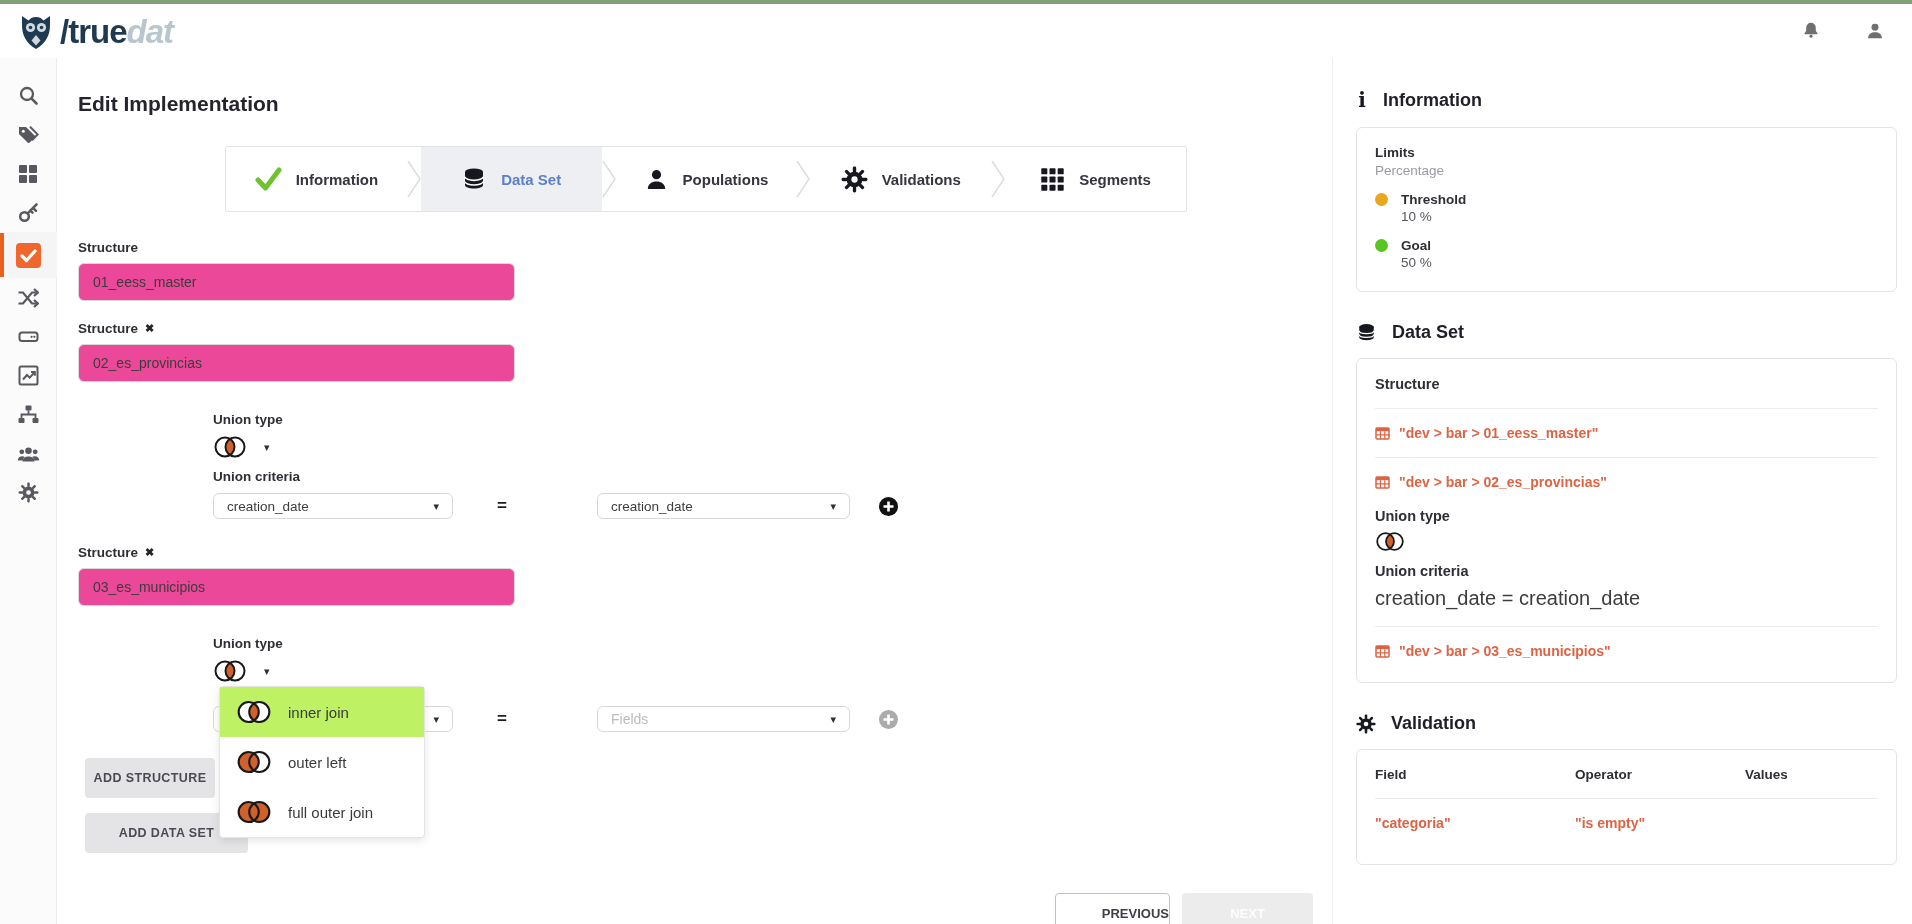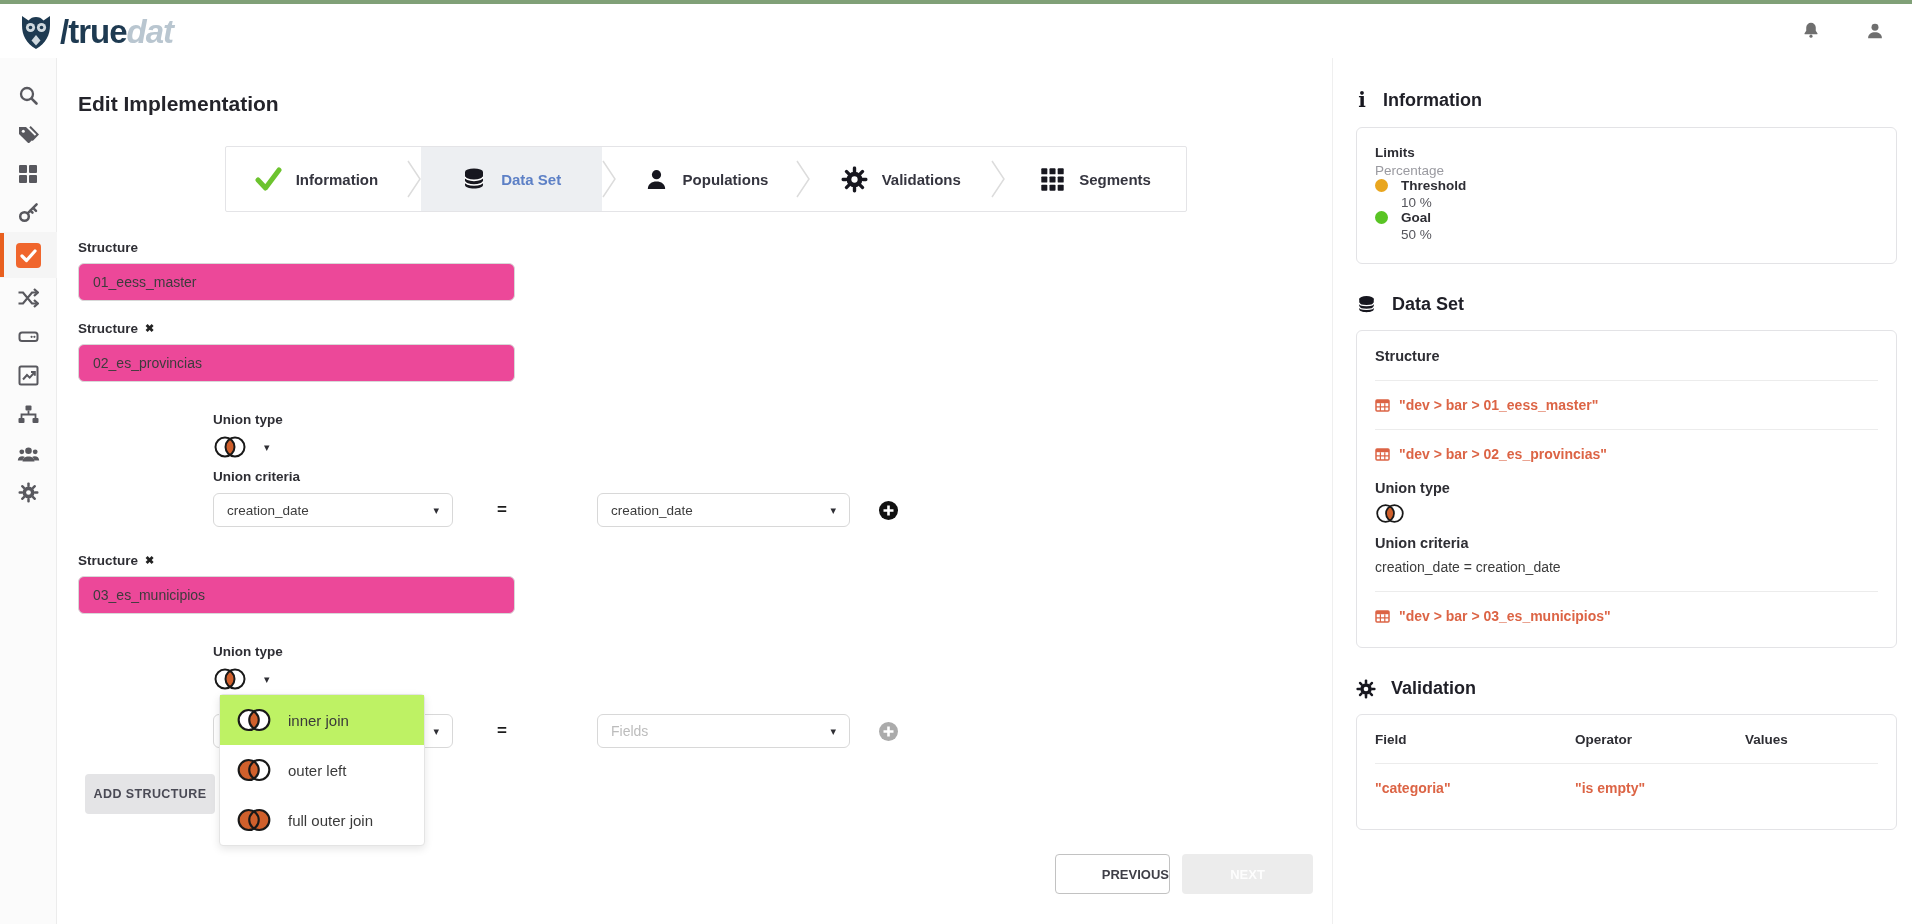--- a/index.html
+++ b/index.html
@@ -40,62 +40,62 @@
   .rm { font-size:11px; color:#232323; cursor:pointer; }
   .t-input { margin-top:8px; width:437px; height:38px; border:1px solid #d8d8d8; border-radius:6px;
     padding:0 14px; font-size:14px; color:#3c3c3c; font-family:"Liberation Sans",sans-serif; background:#ec4899; }
   .mt20 { margin-top:20px; } .mt26 { margin-top:26px; }
   .union { margin-left:135px; margin-top:30px; }
   .u-iconrow { margin-top:7px; display:flex; align-items:center; gap:17px; cursor:pointer; width:72px; }
   .caret { font-size:11px; color:#2e2e34; }
   .crit-label { margin-top:9px; }
   .crit-row { margin-top:9px; display:flex; align-items:center; }
   .select { width:240px; height:26px; border:1px solid #d8d8d8; border-radius:6px; background:#fff;
-    display:flex; align-items:center; justify-content:space-between; padding:16px 13px; cursor:pointer; }
+    display:flex; align-items:center; justify-content:space-between; padding:0 13px; cursor:pointer; }
   .select .val { font-size:13.5px; color:#3c3c3c; }
   .select .val.ph { color:#bcbcbc; font-size:14px; }
   .select.right { width:253px; }
   .eq { font-size:17px; font-weight:700; color:#1c1c1c; margin:0 44px 0 44px; width:56px; text-align:left; }
   .plus { margin-left:28px; cursor:pointer; display:flex; }
 
   .dropdown { position:absolute; top:50px; left:6px; width:206px; background:#fff;
     border:1px solid #e4e4e4; border-radius:4px; box-shadow:0 3px 8px rgba(0,0,0,.10); z-index:20; }
   .opt { height:50px; display:flex; align-items:center; gap:16px; padding:0 16px; cursor:pointer; }
   .opt.hl { background:#bef264; }
   .opt .olbl { font-size:15px; color:#3a3a3a; }
 
-  .btn-row { margin:26px 0 0 7px; display:flex; gap:15px; }
+  .btn-row { margin:26px 0 0 7px; display:flex; gap:15px;flex-direction:column; }
   .gbtn { height:40px; background:#e4e4e6; border:none; border-radius:4px; color:#4a4a55;
     font-weight:700; font-size:12.5px; letter-spacing:.4px; cursor:pointer;
     font-family:"Liberation Sans",sans-serif; }
   .gbtn.b1 { width:130px; } .gbtn.b2 { width:163px; }
   .nav-row { margin-top:40px; display:flex; justify-content:flex-end; align-items:center; gap:12px; }
   .prev-btn { width:115px; height:40px; background:#fff; border:1px solid #c2c2c2; border-radius:4px;
     color:#3f3f47; font-weight:700; font-size:13px; cursor:pointer; font-family:"Liberation Sans",sans-serif;text-align:right; }
   .next-btn { width:131px; height:40px; background:#ececec; border:none; border-radius:4px;
     color:#fdfdfd; font-weight:700; font-size:13px; cursor:default; font-family:"Liberation Sans",sans-serif; }
 
   .infopanel { position:absolute; left:1332px; top:58px; width:580px; height:866px;
     border-left:1px solid #efefef; padding:30px 16px 0 23px; background:#fff; }
   .sec { margin-bottom:30px; }
   .sec-head { display:flex; align-items:center; gap:15px; margin-bottom:15px; }
   .sec-title { font-size:18px; font-weight:700; color:#1f1f27; }
   .i-glyph { font-family:"DejaVu Serif",serif; font-weight:700; font-size:20px; color:#17171f; width:12px; text-align:center; }
   .card { border:1px solid #e3e3e6; border-radius:6px; background:#fff; padding:17px 18px; width:541px; }
   .lim-title { font-size:13.5px; font-weight:700; }
   .lim-metric { font-size:13.5px; color:#9a9aa0; margin-top:3px; }
-  .dot-row { display:flex; align-items:center; gap:13px; }
+  .dot-row { display:flex; align-items:center; gap:13px; margin-top:14px; }
   .dot { width:13px; height:13px; border-radius:50%; }
   .dot-label { font-size:13.5px; font-weight:700; }
   .dot-val { margin-left:26px; margin-top:2px; font-size:13.5px; color:#55555c; }
   .card hr { border:none; border-top:1px solid #ececec; margin:16px 0; }
   .ds-label { font-size:14.5px; font-weight:700; }
   .s-link { display:flex; align-items:center; gap:9px; color:#dc6445; font-size:14px; font-weight:600; cursor:pointer; }
   .u-mini { margin-top:6px; }
-  .crit-val { margin-top:8px; font-size:14px; color:#3c3c3c; }
+  .crit-val { margin-top:8px; font-size:20px; color:#3c3c3c; }
   .v-head { display:grid; grid-template-columns:200px 170px 1fr; }
   .v-head span { font-size:13.5px; font-weight:700; }
   .v-row { display:grid; grid-template-columns:200px 170px 1fr; margin-top:2px; }
   .v-row span { font-size:14px; font-weight:600; color:#dc6445; }
 </style>
 </head>
 <body>
 
 <div class="topbar"></div>
 

